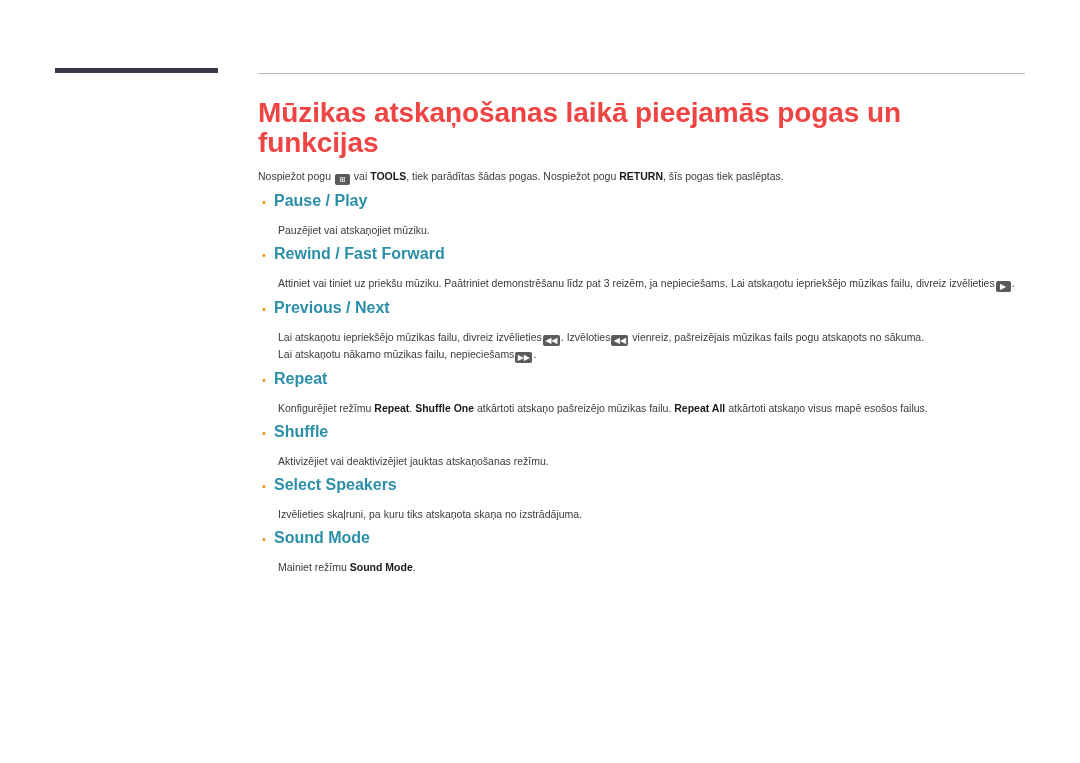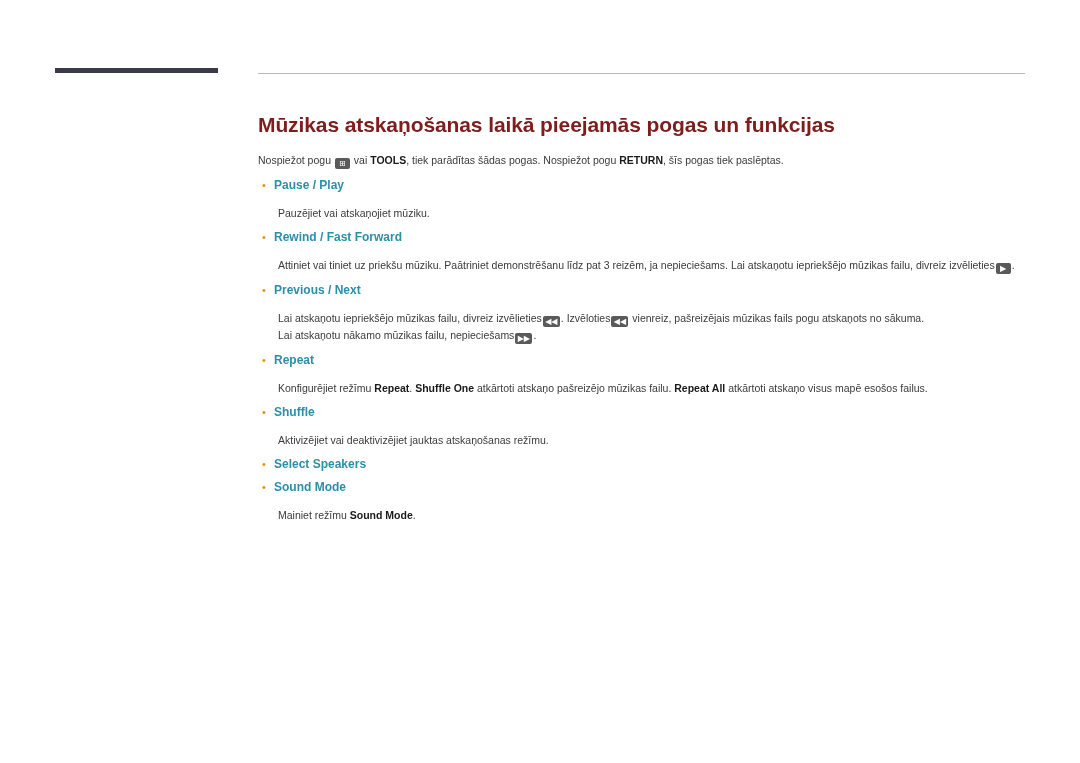--- a/index.html
+++ b/index.html
@@ -35,31 +35,30 @@
     top: 73px;
     width: 767px;
     height: 1px;
     background: #b9b9b9;
   }
   .title {
     position: absolute;
     left: 258px;
     top: 98px;
     width: 770px;
-    font-size: 21px;
+    font-size: 28px;
     font-weight: bold;
-    color: #7f1d1d;
+    color: #ef4444;
     letter-spacing: -0.1px;
     line-height: 30px;
-    margin-top: 12px;
   }
   .content {
     position: absolute;
     left: 258px;
-    top: 152px;
+    top: 168px;
     width: 770px;
   }
   .intro {
     font-size: 10.5px;
     line-height: 16px;
     color: #3b3b3b;
     margin-bottom: 9px;
   }
   .intro b { font-weight: bold; color: #1a1a1a; }
 
@@ -73,21 +72,21 @@
     color: #f08a00;
     font-size: 11px;
     line-height: 14px;
     width: 16px;
     flex: 0 0 16px;
     text-align: left;
     padding-left: 4px;
     box-sizing: border-box;
   }
   .item-title {
-    font-size: 12px;
+    font-size: 16px;
     font-weight: bold;
     color: #2c8fa8;
     line-height: 14px;
   }
   .item-body {
     font-size: 10.5px;
     line-height: 16px;
     color: #3b3b3b;
     padding-left: 20px;
     margin-top: 13px;
@@ -182,20 +181,23 @@
       <div class="item-body">
         <span class="line">Aktivizējiet vai deaktivizējiet jauktas atskaņošanas režīmu.</span>
       </div>
     </div>
 
     <div class="item">
       <div class="item-head">
         <span class="bullet">•</span>
         <span class="item-title">Select Speakers</span>
       </div>
+      <div class="item-body">
+        <span class="line">Izvēlieties skaļruni, pa kuru tiks atskaņota skaņa no izstrādājuma.</span>
+      </div>
     </div>
 
     <div class="item">
       <div class="item-head">
         <span class="bullet">•</span>
         <span class="item-title">Sound Mode</span>
       </div>
       <div class="item-body">
         <span class="line"><span>Mainiet režīmu </span><b>Sound Mode</b><span>.</span></span>
       </div>

